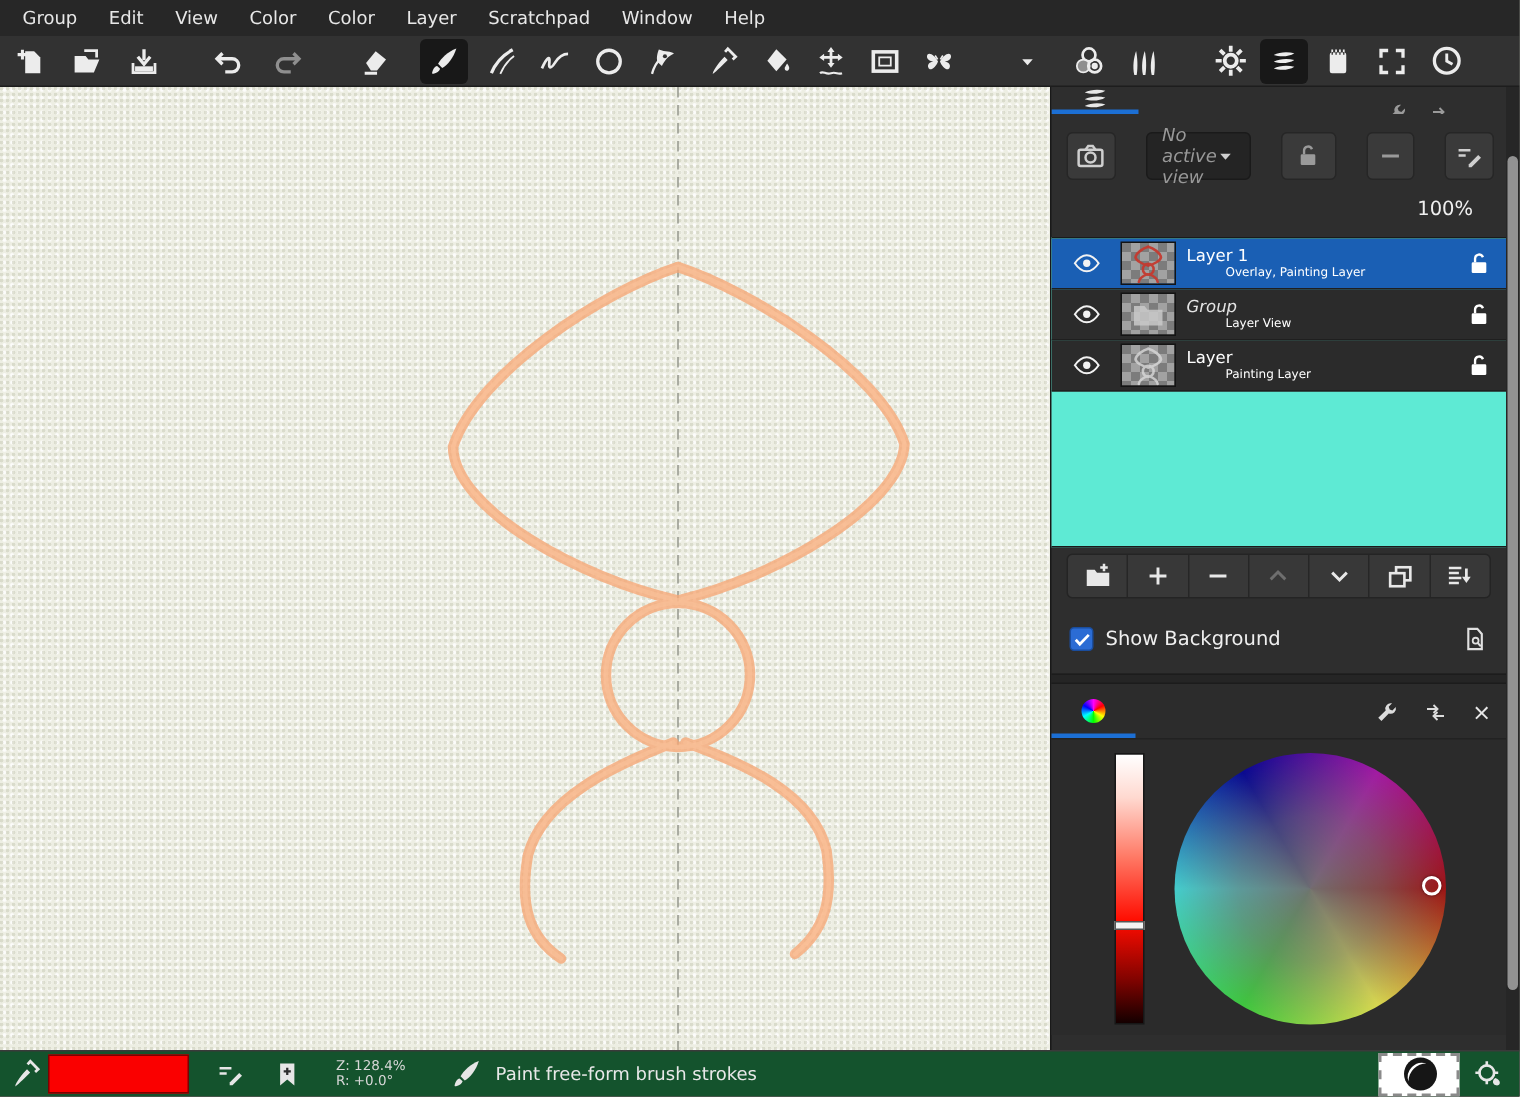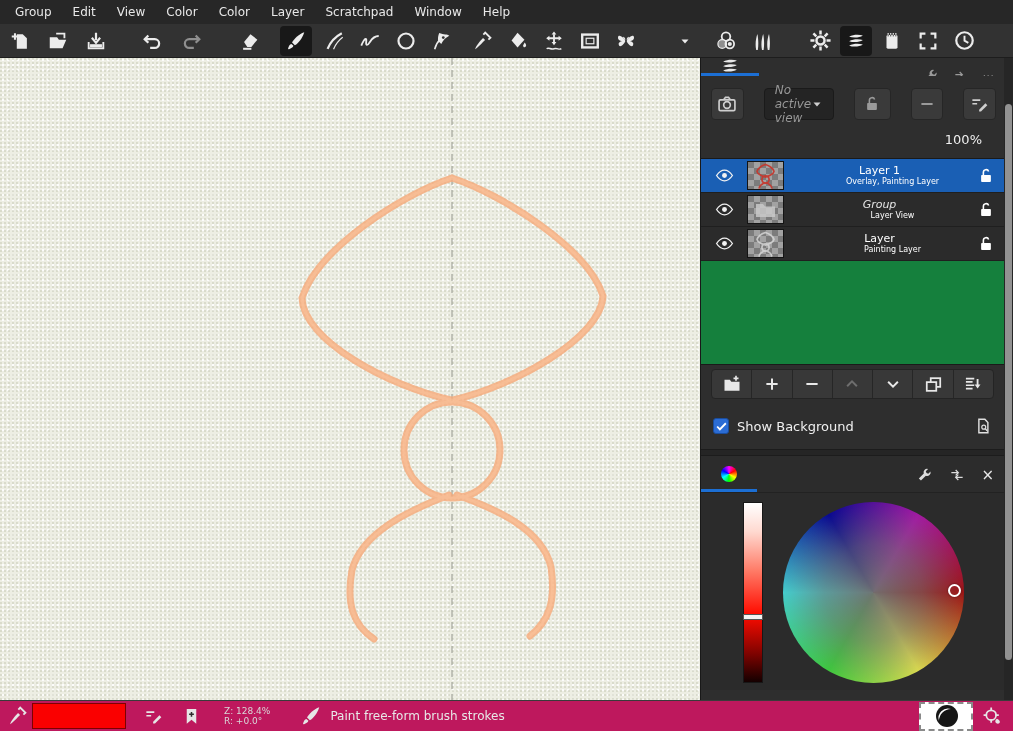--- a/index.html
+++ b/index.html
@@ -53,21 +53,21 @@
   .combo { background:#242424; border:1px solid #1a1a1a; border-radius:4px; height:32px;
     display:flex; align-items:center; padding:0 10px; color:#e8e8e8; font-size:12px; }
   .combo .caret { margin-left:auto; color:#cfcfcf; }
   .view-combo { flex:1; }
   .view-combo .val { color:#989898; font-style:italic; font-size:12px; }
 
   .blendrow { height:38px; display:flex; align-items:center; padding:0 10px; gap:10px; }
   .blend-combo { width:200px; }
   .opacity { margin-left:auto; color:#efefef; font-size:13px; padding-right:12px; }
 
-  .layerlist { height:207px; background:#15803d; border-top:1px solid #1a1a1a; border-bottom:1px solid #1a1a1a; overflow:hidden;text-align:center; }
+  .layerlist { height:207px; background:#5eead4; border-top:1px solid #1a1a1a; border-bottom:1px solid #1a1a1a; overflow:hidden; }
   .lrow { height:34px; display:flex; align-items:center; background:#2b2b2b; border-bottom:1px solid #1f1f1f; }
   .lrow.selected { background:#1a5fb4; }
   .lrow .eye { width:46px; display:flex; justify-content:center; color:#f2f2f2; }
   .lrow .thumb { width:37px; height:29px; flex:none; position:relative; border:1px solid #141414;
     background:repeating-conic-gradient(#a2a2a2 0% 25%, #7c7c7c 0% 50%) 0 0/12px 12px; }
   .lrow .thumb svg { position:absolute; inset:0; }
   .lrow .meta { flex:1; padding-left:7px; overflow:hidden; }
   .lrow .lname { color:#fff; font-size:11px; line-height:12px; }
   .lrow .lname.italic { font-style:italic; color:#e4e4e4; }
   .lrow .ltype { color:#fff; font-size:8px; line-height:10px;margin-left:26px; }
@@ -105,21 +105,21 @@
   .hwheel { position:absolute; left:82px; top:9px; width:181px; height:181px; border-radius:50%;
     background:conic-gradient(from 90deg,#f00,#ff0 60deg,#0f0 120deg,#0ff 180deg,#00f 240deg,#f0f 300deg,#f00 360deg);
     filter:saturate(.62) brightness(.88); }
   .hwheel .desat { position:absolute; inset:0; border-radius:50%;
     background:radial-gradient(circle, rgba(128,128,128,.95) 0%, rgba(128,128,128,.55) 38%, rgba(128,128,128,0) 72%); }
   .hsel { position:absolute; left:247px; top:91px; width:13px; height:13px; border-radius:50%;
     border:2.5px solid #fff; box-shadow:0 0 2px rgba(0,0,0,.6); }
 
   
   .statusbar { position:absolute; left:0; top:700px; width:1013px; height:31px;
-    background:#be185d; border-top:1px solid #3a3a3a; display:flex; align-items:center; z-index:5; }
+    background:#14532d; border-top:1px solid #3a3a3a; display:flex; align-items:center; z-index:5; }
   .statusbar .sicon { color:#e6e6e6; width:30px; display:flex; justify-content:center; flex:none; }
   .swatch { width:94px; height:26px; flex:none; border:1px solid #7e0000; }
   .zr { font-size:9px; color:#d8d8d8; line-height:10px; margin-left:18px; flex:none; }
   .hint { color:#e8e8e8; font-size:12px; margin-left:4px; flex:none; }
   .brushprev { margin-left:auto; width:54px; height:29px; background:#fff; flex:none;
     border:2px dashed #8a8a8a; display:flex; align-items:center; justify-content:center; }
 </style>
 </head>
 <body>
 

